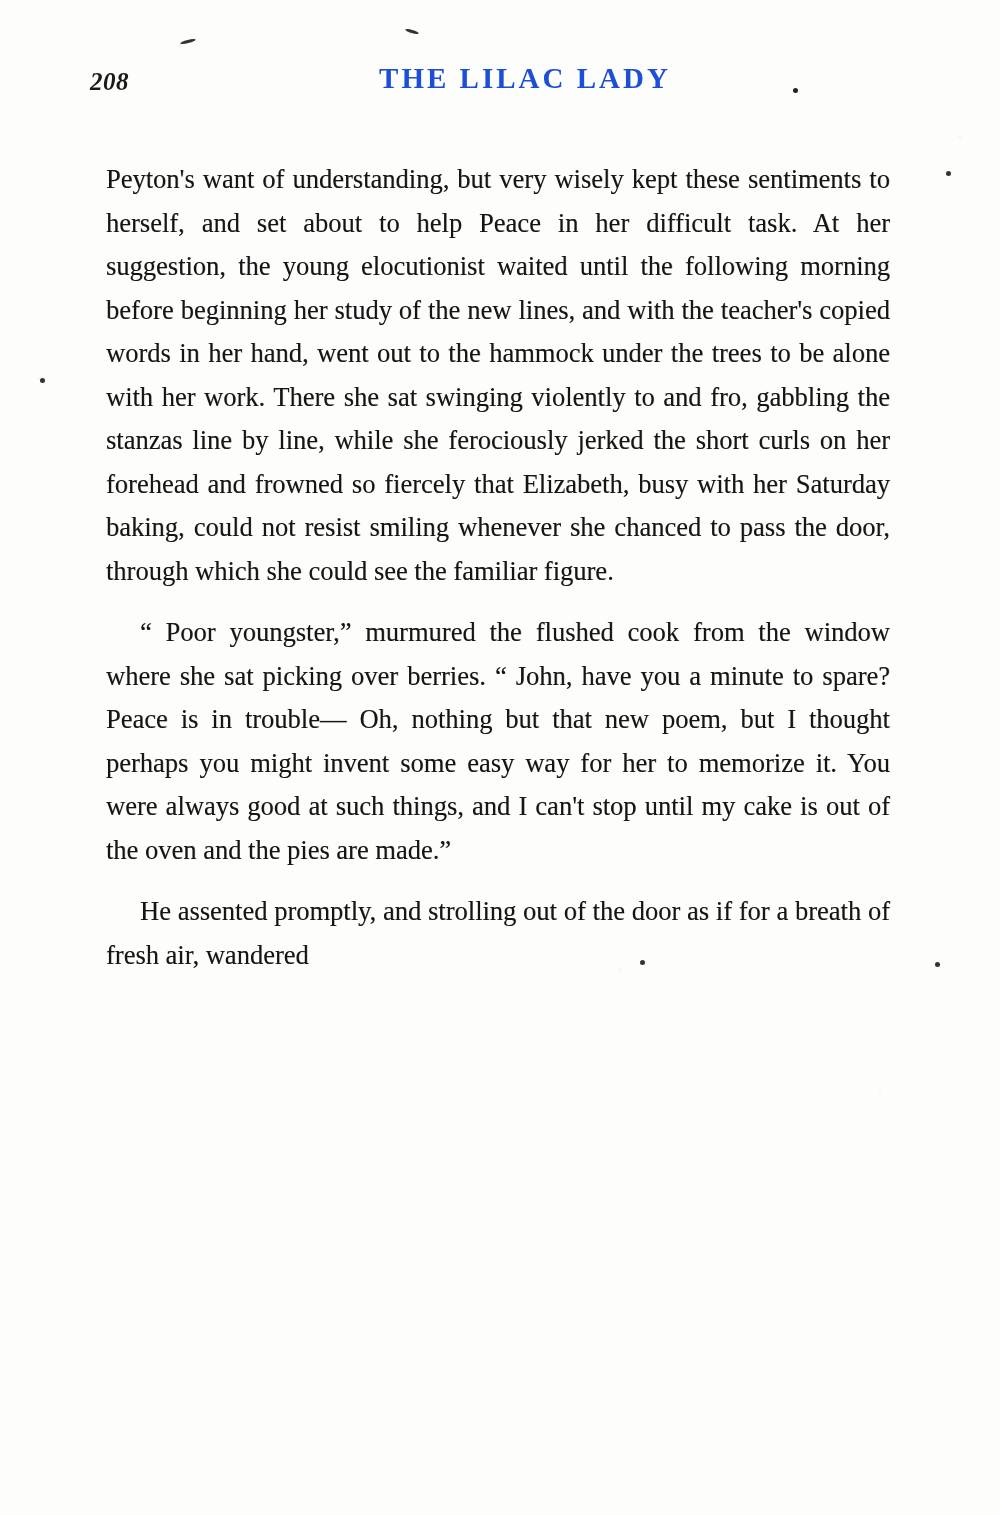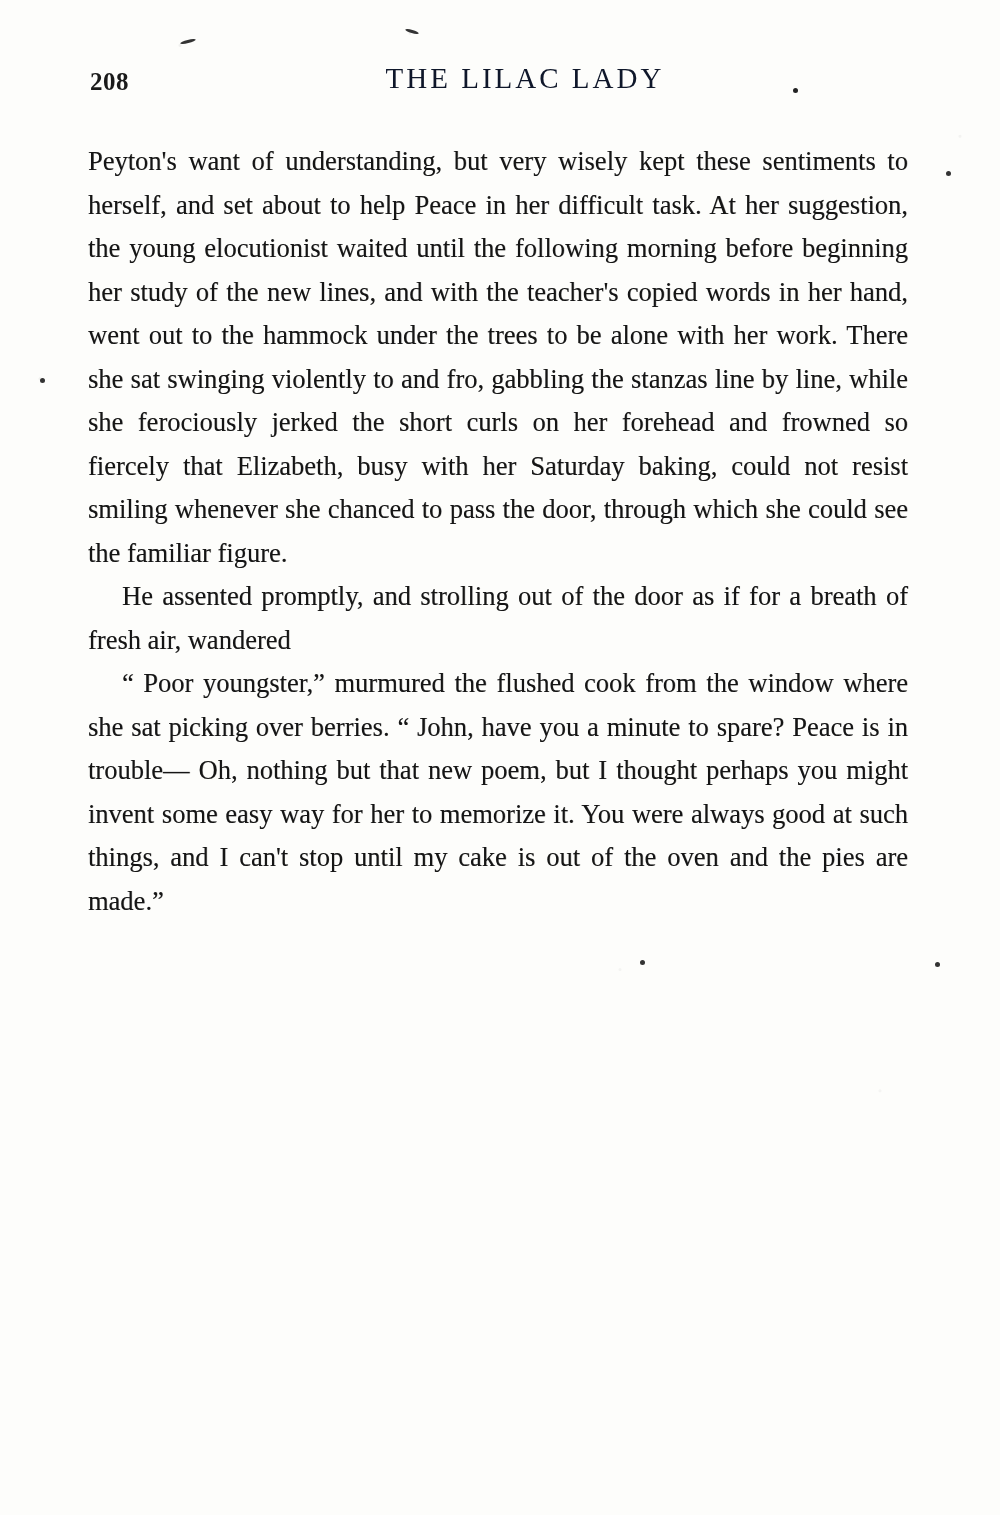--- a/index.html
+++ b/index.html
@@ -42,31 +42,32 @@
     height: 40px;
   }
   .folio {
     position: absolute;
     left: 0;
     top: 6px;
     font-size: 25px;
     font-weight: bold;
     letter-spacing: 0.5px;
     color: #1a1a1a;
+    font-style: italic;
   }
   .running-head {
     position: absolute;
     left: 0;
     right: 0;
     top: 0;
     text-align: center;
     font-size: 29px;
-    font-weight: normal;
+    font-weight: bold;
     letter-spacing: 3px;
-    color: #0f172a;
+    color: #1d4ed8;
     padding-left: 40px;
   }
   .head-speck {
     position: absolute;
     right: 122px;
     top: 26px;
     width: 5px;
     height: 5px;
     border-radius: 50%;
     background: #222;
@@ -75,21 +76,21 @@
     position: absolute;
     top: 140px;
     left: 88px;
     width: 820px;
     font-size: 26.5px;
     line-height: 43.5px;
     text-align: justify;
     color: #151515;
   }
   .body-text p {
-    margin: 0;
+    margin: 18px;
     text-indent: 34px;
   }
   .body-text p.first {
     text-indent: 0;
   }
   
   .body-text p {
     text-shadow: 0.4px 0 0 rgba(0,0,0,0.35);
   }
   .speck {
@@ -105,22 +106,22 @@
 <div class="page">
 
   <div class="header">
     <div class="folio">208</div>
     <div class="running-head">THE LILAC LADY</div>
     <div class="head-speck"></div>
   </div>
 
   <div class="body-text">
     <p class="first">Peyton's want of understanding, but very wisely kept these sentiments to herself, and set about to help Peace in her difficult task.  At her suggestion, the young elocutionist waited until the following morning before beginning her study of the new lines, and with the teacher's copied words in her hand, went out to the hammock under the trees to be alone with her work.  There she sat swinging violently to and fro, gabbling the stanzas line by line, while she ferociously jerked the short curls on her forehead and frowned so fiercely that Elizabeth, busy with her Saturday baking, could not resist smiling whenever she chanced to pass the door, through which she could see the familiar figure.</p>
+    <p>“ Poor youngster,” murmured the flushed cook from the window where she sat picking over berries.  “ John, have you a minute to spare? Peace is in trouble—  Oh, nothing but that new poem, but I thought perhaps you might invent some easy way for her to memorize it.  You were always good at such things, and I can't stop until my cake is out of the oven and the pies are made.”</p>
     <p>He assented promptly, and strolling out of the door as if for a breath of fresh air, wandered</p>
-    <p>“ Poor youngster,” murmured the flushed cook from the window where she sat picking over berries.  “ John, have you a minute to spare? Peace is in trouble—  Oh, nothing but that new poem, but I thought perhaps you might invent some easy way for her to memorize it.  You were always good at such things, and I can't stop until my cake is out of the oven and the pies are made.”</p>
   </div>
 
   <div class="speck" style="left:180px;top:40px;width:16px;height:3px;transform:rotate(-14deg);"></div>
   <div class="speck" style="left:405px;top:30px;width:14px;height:3px;transform:rotate(16deg);"></div>
   <div class="speck" style="left:40px;top:378px;width:5px;height:5px;"></div>
   <div class="speck" style="left:946px;top:171px;width:5px;height:5px;"></div>
   <div class="speck" style="left:935px;top:962px;width:5px;height:5px;"></div>
   <div class="speck" style="left:640px;top:960px;width:5px;height:5px;"></div>
 
 </div>

